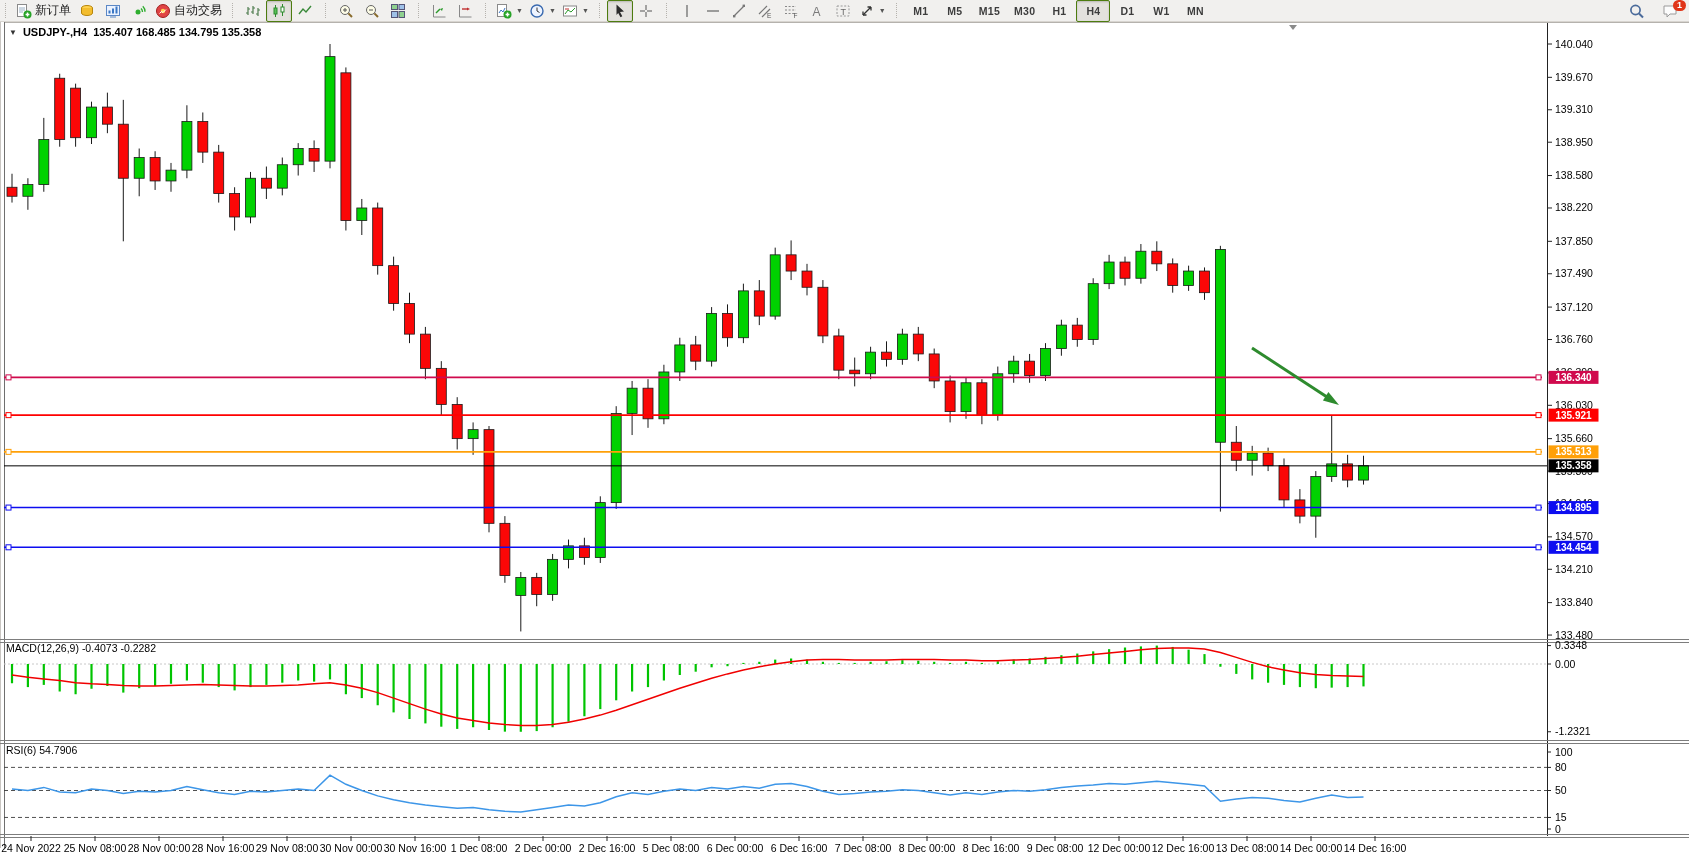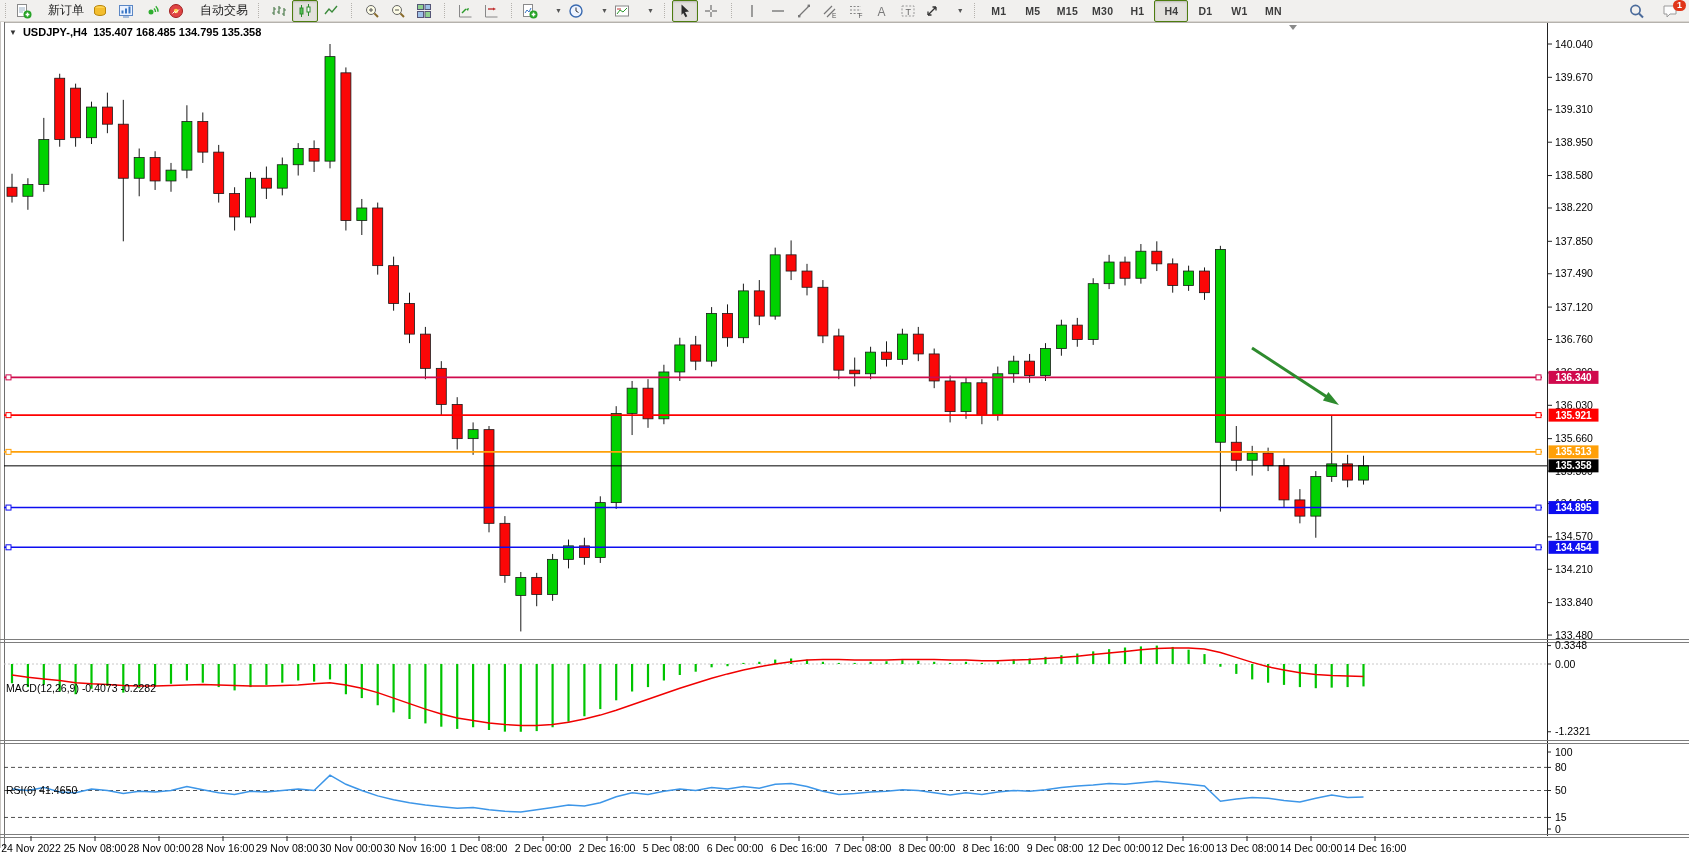--- a/index.html
+++ b/index.html
@@ -2,33 +2,33 @@
 <html><head>
 <meta charset="utf-8">
 <style>
   html,body{margin:0;padding:0;background:#fff;font-family:"Liberation Sans",sans-serif;}
   #stage{position:relative;width:1689px;height:860px;background:#fff;overflow:hidden;}
   
   .toolbar{position:absolute;top:0;left:0;width:1689px;height:22px;background:#f1f0ee;
            border-bottom:1px solid #d8d5d0;display:flex;align-items:center;box-sizing:border-box;z-index:5;}
   .tb-group{display:flex;align-items:center;height:22px;padding:0 2px;}
   .grip{width:4px;height:15px;border-left:1px dotted #b5b2ad;margin:0 3px;}
-  .tb-btn{height:20px;min-width:20px;display:flex;align-items:center;justify-content:center;gap:16px;
+  .tb-btn{height:20px;min-width:20px;display:flex;align-items:center;justify-content:center;gap:3px;
           padding:0 2px;border:1px solid transparent;border-radius:2px;font-size:12px;color:#1c1c1c;cursor:default;}
   .tb-btn.active{border:1px solid #4d7c0f;background:#e3e1dd;box-shadow:inset 0 1px 2px rgba(0,0,0,.18);}
   .tf{font-size:10.5px;font-weight:bold;color:#3d3d3d;padding:0 6px;letter-spacing:.3px;}
   .caret{font-size:7px;color:#555;margin-left:1px;line-height:1;}
   .tb-right{position:absolute;right:6px;top:0;height:22px;display:flex;align-items:center;gap:8px;}
   .badge-wrap{position:relative;width:20px;height:18px;}
   .badge{position:absolute;top:-2px;right:-4px;background:#e03519;color:#fff;font-size:9px;font-weight:bold;
          border-radius:7px;padding:1px 4px;line-height:1;}
   
   #chart-title{position:absolute;left:9px;top:26px;font-size:11px;font-weight:bold;color:#000;z-index:3;display:flex;gap:6px;align-items:center;}
   #chart-title .dd{font-size:8px;color:#333;}
-  .panel-label{position:absolute;left:6px;font-size:10.5px;color:#000;z-index:3;margin-top:40px;}
+  .panel-label{position:absolute;left:6px;font-size:10.5px;color:#000;z-index:3;}
   #plot{position:absolute;left:0;top:0;z-index:1;}
   svg text{font-family:"Liberation Sans",sans-serif;}
 </style>
 </head>
 <body>
 
 <div id="stage">
 
   <div class="toolbar">
     <div class="tb-group">
@@ -266,21 +266,21 @@
     <span>135.407 168.485 134.795 135.358</span>
   </div>
 
   <div class="panel-label" style="top:642px">
     <span>MACD(12,26,9)</span>
     <span>-0.4073 -0.2282</span>
   </div>
 
   <div class="panel-label" style="top:744px">
     <span>RSI(6)</span>
-    <span>41.4650</span>
+    <span>54.7906</span>
   </div>
 
   <svg id="plot" width="1689" height="860">
       <line x1="0.5" y1="22" x2="0.5" y2="848" stroke="#c9c6c2"></line>
       <line x1="4" y1="22.5" x2="1689" y2="22.5" stroke="#b5b2ad"></line>
       <line x1="4.5" y1="22" x2="4.5" y2="848" stroke="#6f6f6f"></line>
       <line x1="1547.5" y1="23" x2="1547.5" y2="836" stroke="#222"></line>
       <line x1="0" y1="639.5" x2="1689" y2="639.5" stroke="#7d7d7d"></line>
       <line x1="0" y1="642.5" x2="1689" y2="642.5" stroke="#7d7d7d"></line>
       <line x1="0" y1="740.5" x2="1689" y2="740.5" stroke="#7d7d7d"></line>

